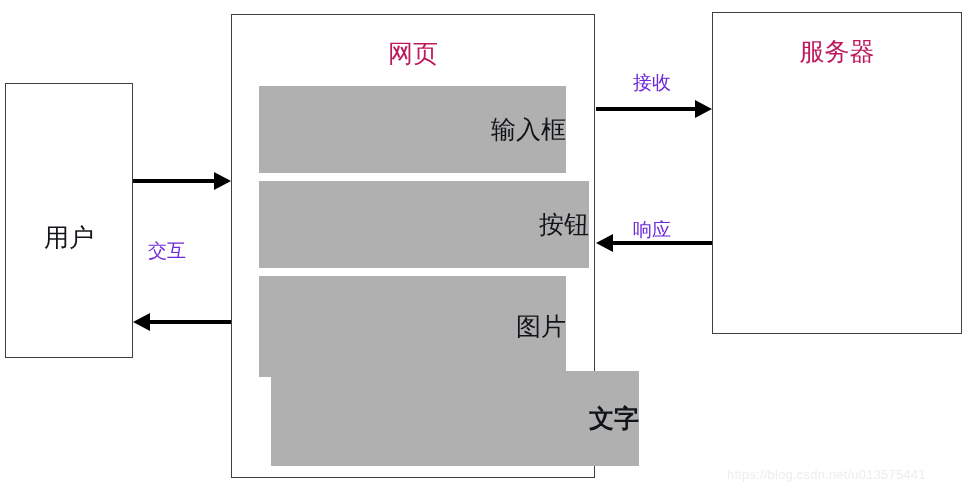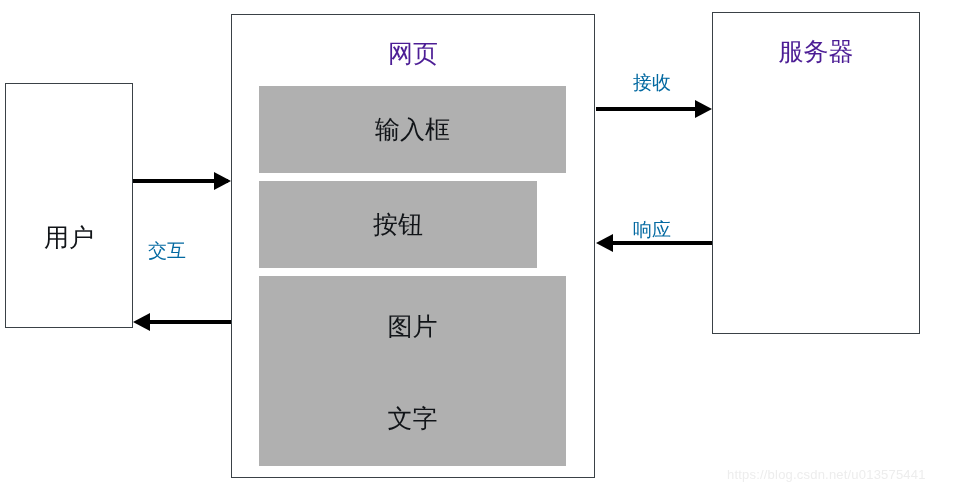--- a/index.html
+++ b/index.html
@@ -19,42 +19,42 @@
     position: absolute;
     box-sizing: border-box;
     border: 1.6px solid #3a4146;
     background: #ffffff;
   }
   .box-title {
     position: absolute;
     left: 0;
     right: 0;
     text-align: center;
-    color: #4c1d95;
+    color: #be185d;
     font-size: 25px;
     line-height: 1;
     white-space: nowrap;
   }
   .box-center-label {
     position: absolute;
     left: 0;
     right: 0;
     text-align: center;
     color: #111418;
     font-size: 25px;
     line-height: 1;
     white-space: nowrap;
   }
   .page-item {
     position: absolute;
     box-sizing: border-box;
     background: #b0b0b0;
     display: flex;
     align-items: center;
-    justify-content: center;
+    justify-content: flex-end;
     color: #111418;
     font-size: 25px;
     line-height: 1;
   }
   .arrow-line {
     position: absolute;
     background: #000000;
     height: 4px;
   }
   .arrow-head {
@@ -65,65 +65,65 @@
     border-bottom: 9px solid transparent;
   }
   .arrow-head.right {
     border-left: 17px solid #000000;
   }
   .arrow-head.left {
     border-right: 17px solid #000000;
   }
   .edge-label {
     position: absolute;
-    color: #0369a1;
+    color: #6d28d9;
     font-size: 19px;
     line-height: 1;
     white-space: nowrap;
     text-align: center;
   }
   .watermark {
     position: absolute;
     color: #ededed;
     font-size: 13px;
     line-height: 1;
     white-space: nowrap;
     letter-spacing: 0.2px;
   }
 </style>
 </head>
 <body>
 
 <div id="canvas">
 
-  <div class="box" style="left:5px; top:83px; width:128px; height:245px;">
+  <div class="box" style="left:5px; top:83px; width:128px; height:275px;">
     <div class="box-center-label" style="top:141px;">用户</div>
   </div>
 
   <div class="box" style="left:231px; top:14px; width:364px; height:464px;">
     <div class="box-title" style="top:26px;">网页</div>
   </div>
 
   <div class="page-item" style="left:259px; top:86px; width:307px; height:87px;">
     <span>输入框</span>
   </div>
 
-  <div class="page-item" style="left:259px; top:181px; width:278px; height:87px;">
+  <div class="page-item" style="left:259px; top:181px; width:330px; height:87px;">
     <span>按钮</span>
   </div>
 
   <div class="page-item" style="left:259px; top:276px; width:307px; height:101px;">
     <span>图片</span>
   </div>
 
-  <div class="page-item" style="left:259px; top:371px; width:307px; height:95px;">
+  <div class="page-item" style="left:271px; top:371px; width:368px; height:95px;font-weight:bold;">
     <span>文字</span>
   </div>
 
-  <div class="box" style="left:712px; top:12px; width:208px; height:322px;">
+  <div class="box" style="left:712px; top:12px; width:250px; height:322px;">
     <div class="box-title" style="top:26px;">服务器</div>
   </div>
 
   <div class="arrow-line" style="left:133px; top:179px; width:95px;"></div>
   <div class="arrow-head right" style="left:214px; top:172px;"></div>
 
   <div class="arrow-line" style="left:150px; top:320px; width:81px;"></div>
   <div class="arrow-head left" style="left:133px; top:313px;"></div>
 
   <div class="edge-label" style="left:128px; top:241px; width:78px;">交互</div>

